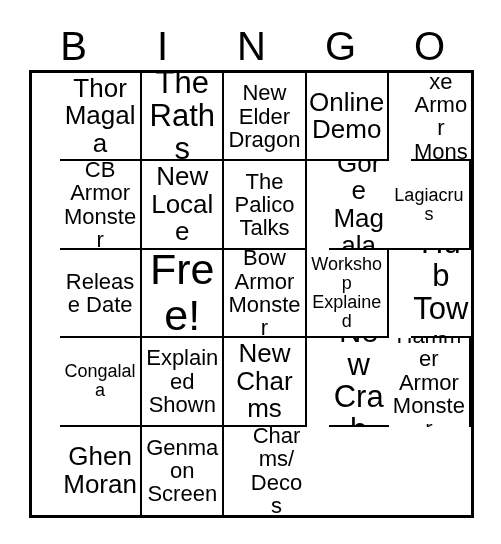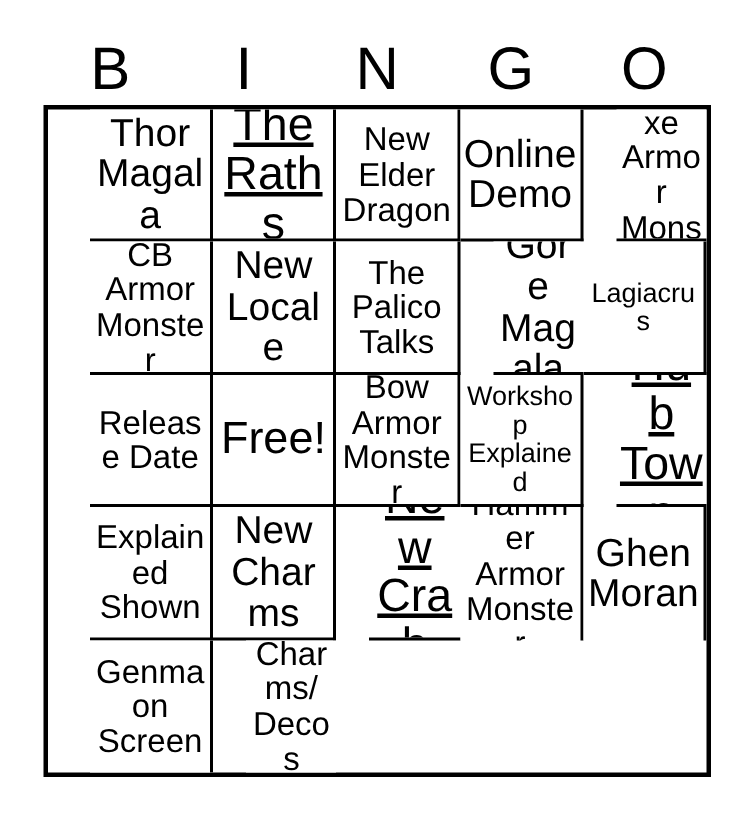--- a/index.html
+++ b/index.html
@@ -81,22 +81,22 @@
     display: block;
     width: 100%;
     line-height: 1.06;
     font-weight: 400;
     color: #000000;
     word-wrap: break-word;
     user-select: none;
   }
 
   
-  .fs-xxl .cell-text { font-size: 30px; }
-  .fs-xl  .cell-text { font-size: 31px; text-decoration: underline; }
+  .fs-xxl .cell-text { font-size: 43px; }
+  .fs-xl  .cell-text { font-size: 31px; }
   .fs-lg  .cell-text { font-size: 26px; }
   .fs-md  .cell-text { font-size: 22px; }
   .fs-sm  .cell-text { font-size: 18px; }
 </style>
 </head>
 <body>
 
 <div id="bingo-card">
 
   <div id="bingo-header">
@@ -146,20 +146,23 @@
       </div>
       <div class="bingo-cell row-3 col-4 fs-md">
         <span class="cell-text">Bow Armor Monster</span>
       </div>
       <div class="bingo-cell row-4 col-1 fs-sm">
         <span class="cell-text">Workshop Explained</span>
       </div>
       <div class="bingo-cell row-3 col-5 fs-xl">
         <span class="cell-text">Hub Town</span>
       </div>
+      <div class="bingo-cell row-4 col-2 fs-sm">
+        <span class="cell-text">Congalala</span>
+      </div>
       <div class="bingo-cell row-4 col-3 fs-md">
         <span class="cell-text">Explained Shown</span>
       </div>
       <div class="bingo-cell row-4 col-4 fs-lg">
         <span class="cell-text">New Charms</span>
       </div>
       <div class="bingo-cell row-4 col-5 fs-xl">
         <span class="cell-text">New Crab</span>
       </div>
       <div class="bingo-cell row-5 col-1 fs-md">

